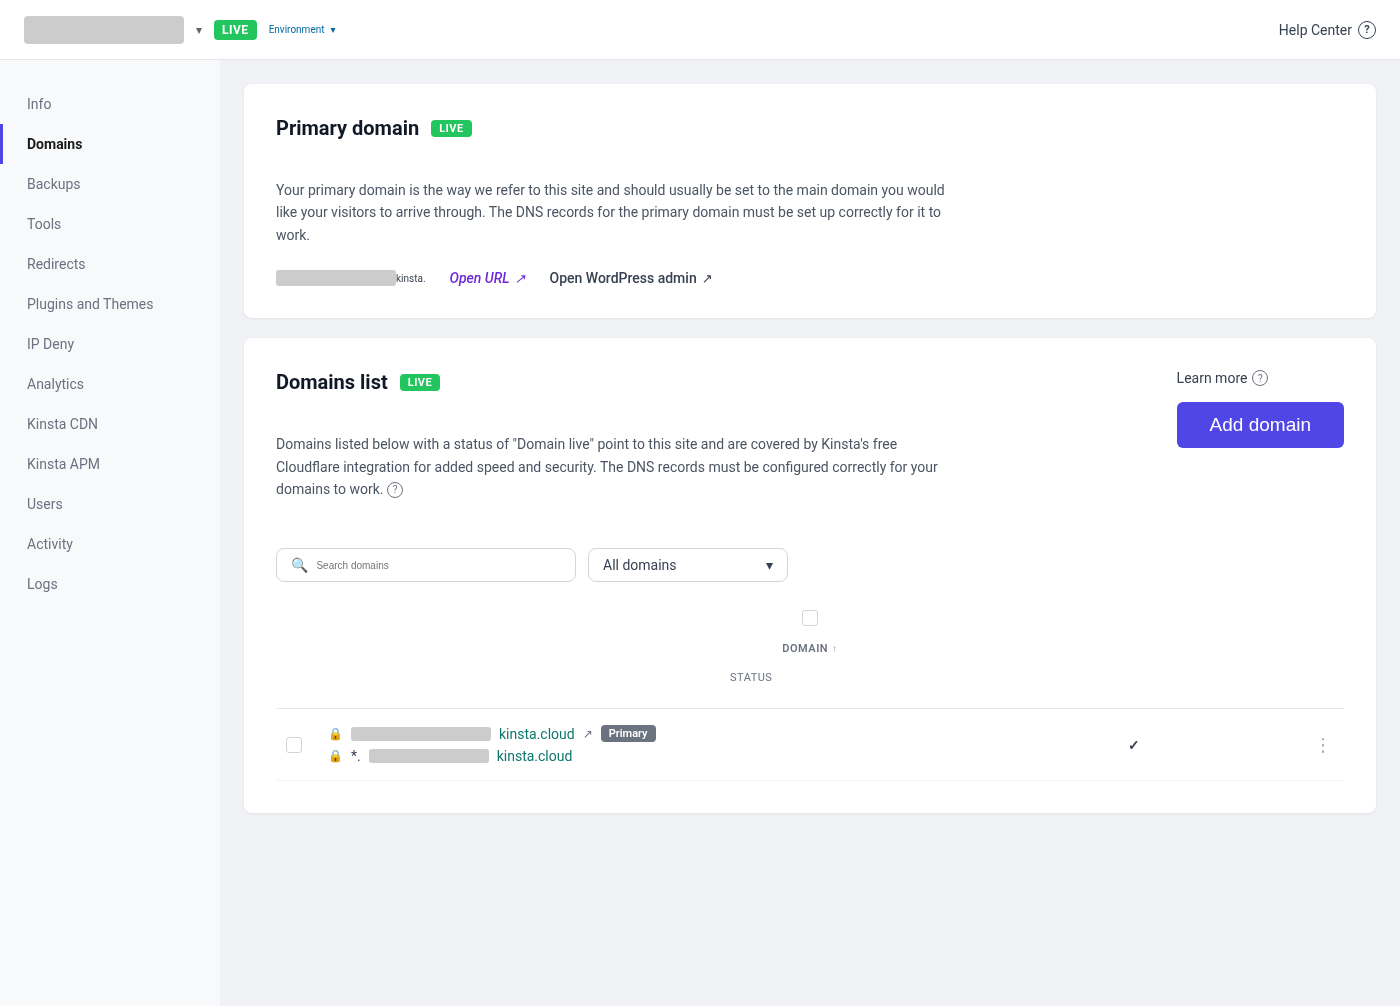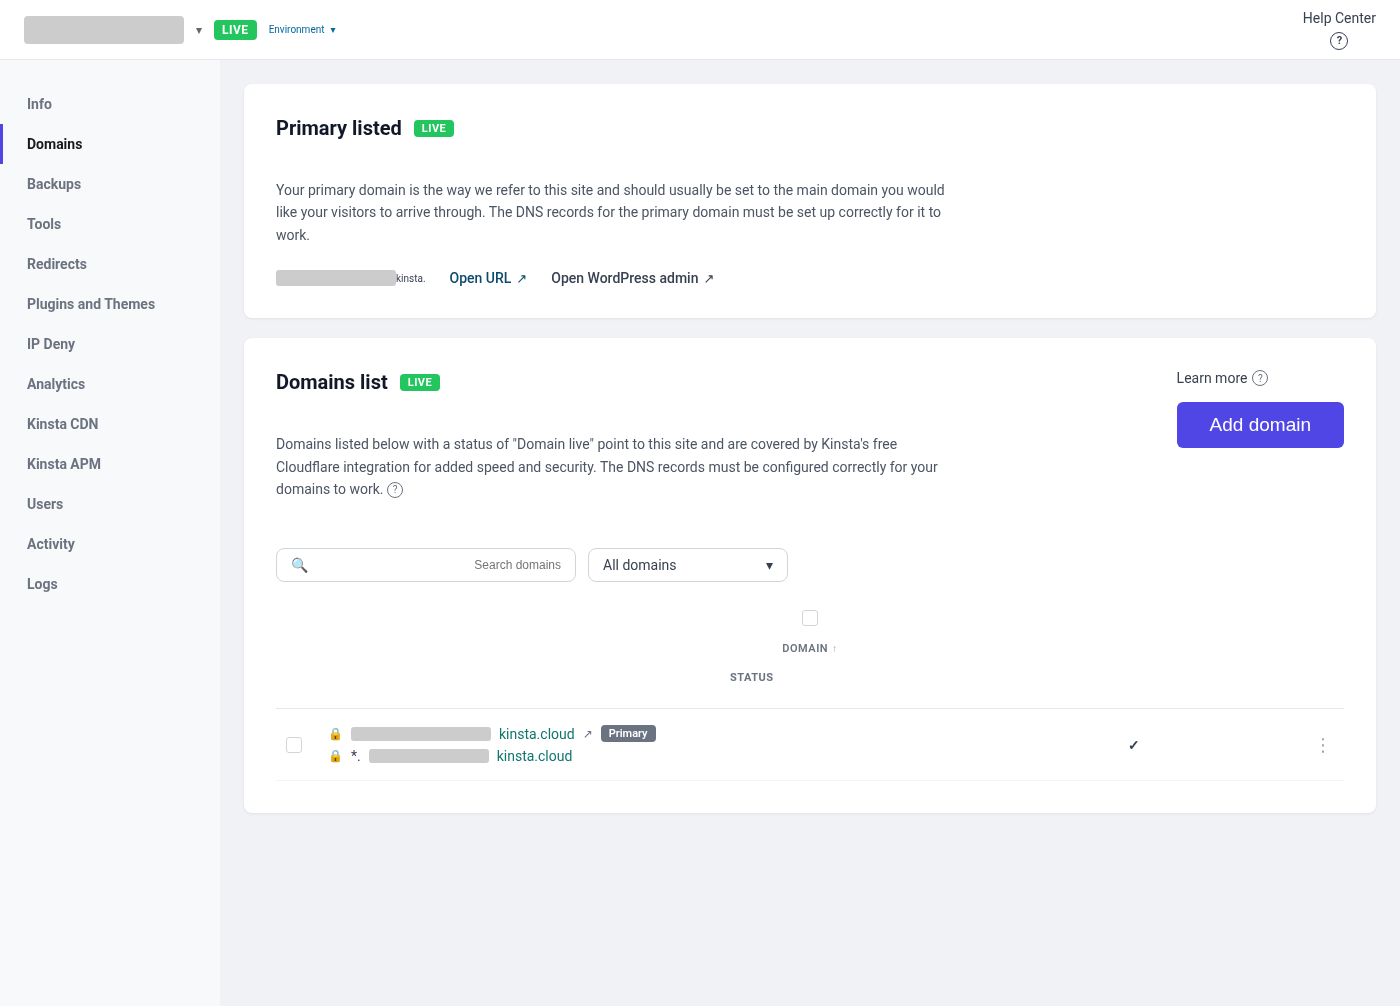--- a/index.html
+++ b/index.html
@@ -40,21 +40,20 @@
       color: #0369a1;
       cursor: pointer;
     }
     .help-center {
       display: flex;
       align-items: center;
       gap: 6px;
       font-size: 14px;
       color: #374151;
       cursor: pointer;
-      flex-direction: column;
     }
     .help-icon {
       width: 18px; height: 18px;
       border: 1.5px solid #374151;
       border-radius: 50%;
       display: inline-flex;
       align-items: center;
       justify-content: center;
       font-size: 11px;
       font-weight: bold;
@@ -69,21 +68,20 @@
       background: #f8f9fa;
       padding: 24px 0;
       flex-shrink: 0;
     }
     .sidebar-item {
       padding: 12px 24px;
       font-size: 14px;
       color: #6b7280;
       cursor: pointer;
       border-left: 3px solid transparent;
-      font-weight: bold;
     }
     .sidebar-item.active {
       color: #1a1a1a;
       font-weight: 700;
       border-left: 3px solid #4f46e5;
       background: transparent;
     }
 
     
     .main { flex: 1; padding: 24px; display: flex; flex-direction: column; gap: 20px; }
@@ -149,23 +147,24 @@
     .domain-suffix {
       font-size: 10px;
       color: #374151;
       text-align: right;
     }
     .open-url-btn {
       display: flex;
       align-items: center;
       gap: 5px;
       font-size: 14px;
-      color: #0c4a6e;
+      color: #6d28d9;
       cursor: pointer;
       font-weight: 500;
+      font-style: italic;
     }
     .open-wp-btn {
       display: flex;
       align-items: center;
       gap: 5px;
       font-size: 14px;
       color: #374151;
       cursor: pointer;
       font-weight: 500;
     }
@@ -213,25 +212,24 @@
       border: 1.5px solid #d1d5db;
       border-radius: 8px;
       padding: 8px 14px;
       gap: 8px;
       background: #fff;
       width: 300px;
     }
     .search-box input {
       border: none;
       outline: none;
-      font-size: 12px;
+      font-size: 10px;
       color: #374151;
       width: 100%;
       background: transparent;
-      text-align: right;
     }
     .search-icon { color: #9ca3af; font-size: 14px; }
     .filter-dropdown {
       display: flex;
       align-items: center;
       border: 1.5px solid #d1d5db;
       border-radius: 8px;
       padding: 8px 14px;
       gap: 8px;
       background: #fff;
@@ -247,21 +245,21 @@
     .table-header {
       display: flex;
       align-items: center;
       padding: 8px 0;
       border-bottom: 1px solid #e5e7eb;
       gap: 16px;
       flex-direction: column;
     }
     .col-checkbox { width: 36px; flex-shrink: 0; }
     .col-domain { flex: 1; font-size: 11px; font-weight: 600; color: #6b7280; letter-spacing: 0.5px; text-transform: uppercase; display: flex; align-items: center; gap: 4px; }
-    .col-status { width: 160px; flex-shrink: 0; font-size: 11px; font-weight: 700; color: #6b7280; letter-spacing: 0.5px; text-transform: uppercase; }
+    .col-status { width: 160px; flex-shrink: 0; font-size: 11px; font-weight: 400; color: #6b7280; letter-spacing: 0.5px; text-transform: uppercase; }
     .col-actions { width: 40px; flex-shrink: 0; }
     .sort-icon { font-size: 10px; color: #9ca3af; }
 
     .table-row {
       display: flex;
       align-items: center;
       padding: 16px 0;
       border-bottom: 1px solid #f3f4f6;
       gap: 16px;
     }
@@ -409,21 +407,21 @@
     </div>
     <div class="sidebar-item">
       <span>Logs</span>
     </div>
   </nav>
 
   <main class="main">
 
     <div class="card">
       <div class="section-header">
-        <span class="section-title">Primary listed</span>
+        <span class="section-title">Primary domain</span>
         <span class="live-badge-green">LIVE</span>
       </div>
       <p class="description">Your primary domain is the way we refer to this site and should usually be set to the main domain you would like your visitors to arrive through. The DNS records for the primary domain must be set up correctly for it to work.</p>
       <div class="domain-display">
         <div class="domain-name-box">
           <span class="domain-blur"></span>
           <span class="domain-suffix">kinsta.</span>
         </div>
         <div class="open-url-btn">
           <span>Open URL</span>

